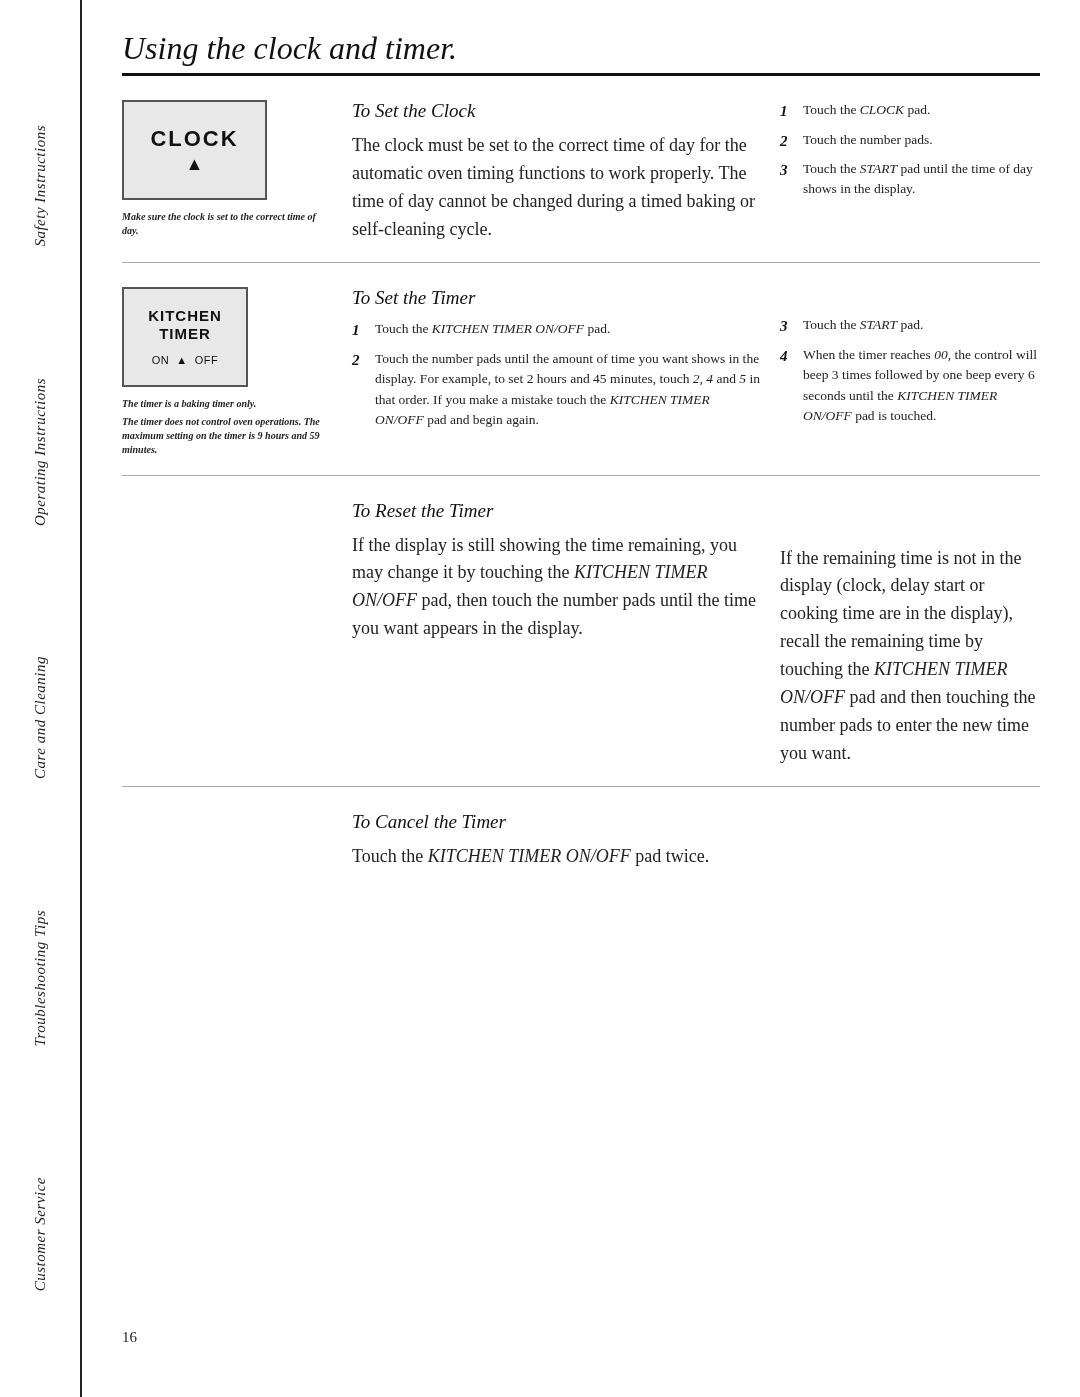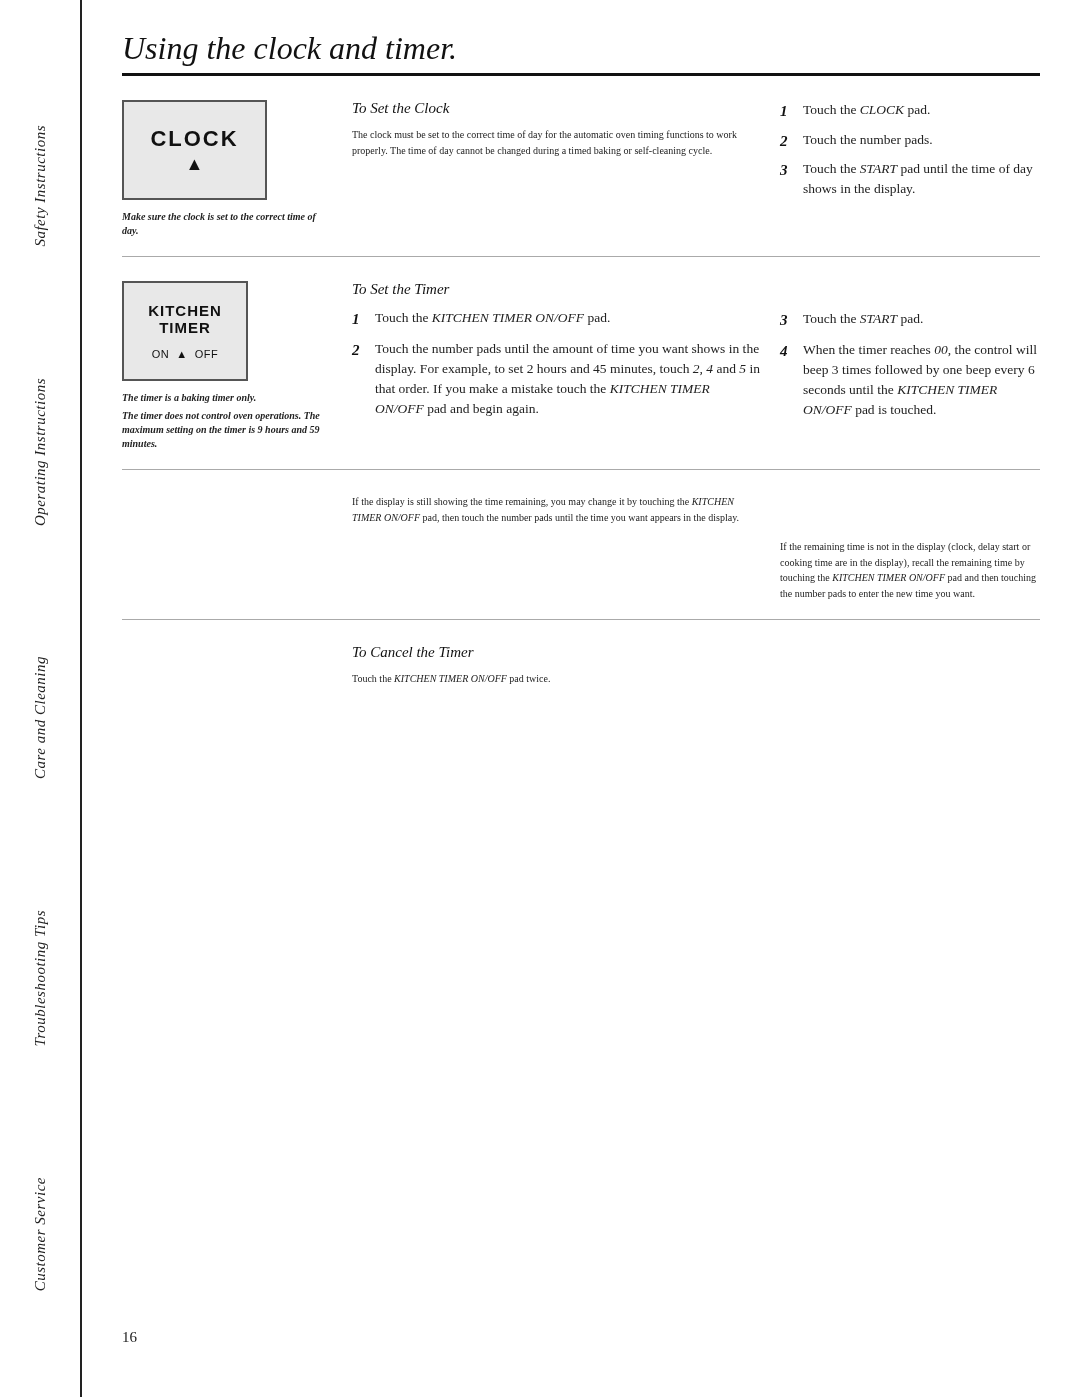--- a/index.html
+++ b/index.html
@@ -93,21 +93,21 @@
     }
 
     .section-right {
       width: 260px;
       flex-shrink: 0;
     }
 
     
     .section-heading {
       font-style: italic;
-      font-size: 15px;
+      font-size: 19px;
       font-weight: normal;
       margin-bottom: 10px;
       color: #111;
     }
 
     
     .clock-diagram {
       border: 2px solid #555;
       background: #e8e8e8;
       width: 145px;
@@ -169,21 +169,21 @@
     .caption {
       font-style: italic;
       font-size: 10px;
       color: #222;
       line-height: 1.4;
       font-weight: bold;
     }
 
     
     .body-text {
-      font-size: 10px;
+      font-size: 18px;
       color: #222;
       line-height: 1.55;
       font-family: 'Times New Roman', Times, serif;
     }
 
     .body-text em, .body-text i {
       font-style: italic;
     }
 
     
@@ -305,20 +305,21 @@
             <span class="step-text">When the timer reaches <i>00</i>, the control will beep 3 times followed by one beep every 6 seconds until the <i>KITCHEN TIMER ON/OFF</i> pad is touched.</span>
           </li>
         </ul>
       </div>
     </div>
 
     <div class="section">
       <div class="section-left">
       </div>
       <div class="section-middle">
+        <h2 class="section-heading">To Reset the Timer</h2>
         <p class="body-text">If the display is still showing the time remaining, you may change it by touching the <i>KITCHEN TIMER ON/OFF</i> pad, then touch the number pads until the time you want appears in the display.</p>
       </div>
       <div class="section-right">
         <p class="body-text" style="margin-top:45px;">If the remaining time is not in the display (clock, delay start or cooking time are in the display), recall the remaining time by touching the <i>KITCHEN TIMER ON/OFF</i> pad and then touching the number pads to enter the new time you want.</p>
       </div>
     </div>
 
     <div class="section" style="border-bottom:none;align-items:flex-end;">
       <div class="section-left">
       </div>

